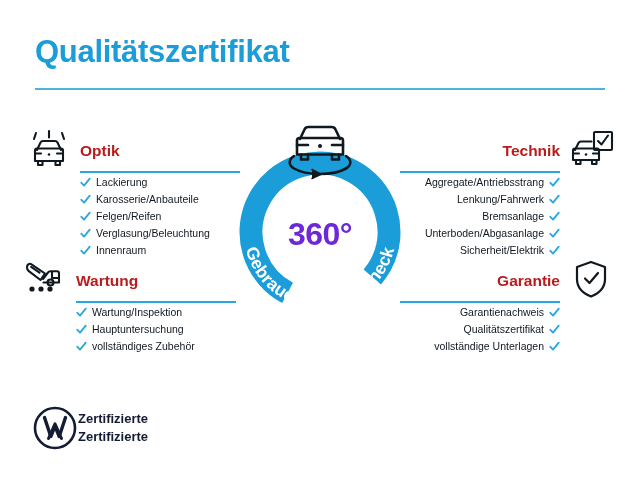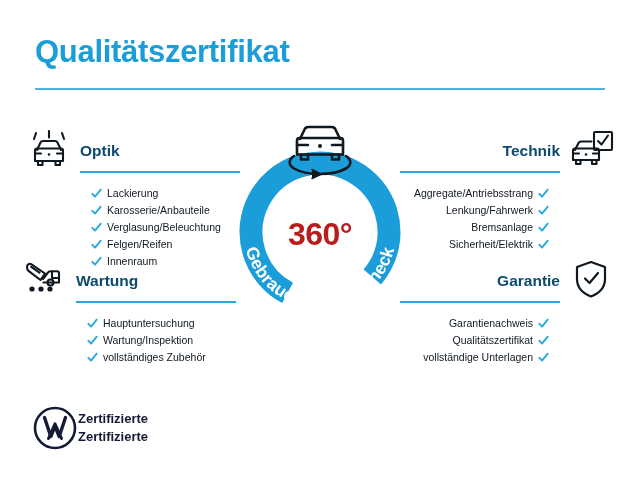--- a/index.html
+++ b/index.html
@@ -60,40 +60,40 @@
   }
   .left .sec-icon  { left: 0; }
   .right .sec-icon { right: 0; }
   .sec-icon svg { display: block; width: 48px; height: 44px; }
 
   .sec-title {
     position: absolute;
     top: 14px;
     font-size: 15.5px;
     font-weight: bold;
-    color: #0c4a6e;
+    color: #b91c1c;
     white-space: nowrap;
     text-align: right;
   }
   .left .sec-title  { left: 55px; }
   .right .sec-title { right: 55px; margin-left: 32px; }
 
   .sec-rule {
     position: absolute;
     top: 43px;
     height: 2px;
     background: #29a8e0;
   }
   .left .sec-rule  { left: 55px;  width: 160px; }
   .right .sec-rule { left: 0px;   width: 160px; }
 
   
   .check-list {
     list-style: none;
-    margin: 11px;
+    margin: 0;
     padding: 0;
   }
   .check-list li {
     display: flex;
     align-items: center;
     font-size: 10.5px;
     color: #101820;
     line-height: 1;
     height: 17px;
     white-space: nowrap;
@@ -121,21 +121,21 @@
   }
   #badge svg { display: block; width: 184px; height: 196px; }
   #badge-degrees {
     position: absolute;
     left: 0;
     top: 104px;
     width: 184px;
     text-align: center;
     font-size: 32px;
     font-weight: bold;
-    color: #b91c1c;
+    color: #6d28d9;
     letter-spacing: -0.5px;
   }
 
   
   #footer-lockup {
     position: absolute;
     left: 32px;
     top: 405px;
     display: flex;
     align-items: center;
@@ -190,29 +190,29 @@
             </svg>
         </span>
         <span>Karosserie/Anbauteile</span>
       </li>
       <li>
         <span class="chk">
           <svg viewBox="0 0 12 12" fill="none" stroke="#29a8e0" stroke-width="2" stroke-linecap="round" stroke-linejoin="round">
               <path d="M1.5 6.3 L4.4 9.4 L10.6 1.8"></path>
             </svg>
         </span>
+        <span>Felgen/Reifen</span>
+      </li>
+      <li>
+        <span class="chk">
+          <svg viewBox="0 0 12 12" fill="none" stroke="#29a8e0" stroke-width="2" stroke-linecap="round" stroke-linejoin="round">
+              <path d="M1.5 6.3 L4.4 9.4 L10.6 1.8"></path>
+            </svg>
+        </span>
         <span>Verglasung/Beleuchtung</span>
-      </li>
-      <li>
-        <span class="chk">
-          <svg viewBox="0 0 12 12" fill="none" stroke="#29a8e0" stroke-width="2" stroke-linecap="round" stroke-linejoin="round">
-              <path d="M1.5 6.3 L4.4 9.4 L10.6 1.8"></path>
-            </svg>
-        </span>
-        <span>Felgen/Reifen</span>
       </li>
       <li>
         <span class="chk">
           <svg viewBox="0 0 12 12" fill="none" stroke="#29a8e0" stroke-width="2" stroke-linecap="round" stroke-linejoin="round">
               <path d="M1.5 6.3 L4.4 9.4 L10.6 1.8"></path>
             </svg>
         </span>
         <span>Innenraum</span>
       </li>
     </ul>
@@ -235,29 +235,29 @@
       <span class="sec-title">Wartung</span>
       <span class="sec-rule"></span>
     </div>
     <ul class="check-list">
       <li>
         <span class="chk">
           <svg viewBox="0 0 12 12" fill="none" stroke="#29a8e0" stroke-width="2" stroke-linecap="round" stroke-linejoin="round">
               <path d="M1.5 6.3 L4.4 9.4 L10.6 1.8"></path>
             </svg>
         </span>
+        <span>Wartung/Inspektion</span>
+      </li>
+      <li>
+        <span class="chk">
+          <svg viewBox="0 0 12 12" fill="none" stroke="#29a8e0" stroke-width="2" stroke-linecap="round" stroke-linejoin="round">
+              <path d="M1.5 6.3 L4.4 9.4 L10.6 1.8"></path>
+            </svg>
+        </span>
         <span>Hauptuntersuchung</span>
-      </li>
-      <li>
-        <span class="chk">
-          <svg viewBox="0 0 12 12" fill="none" stroke="#29a8e0" stroke-width="2" stroke-linecap="round" stroke-linejoin="round">
-              <path d="M1.5 6.3 L4.4 9.4 L10.6 1.8"></path>
-            </svg>
-        </span>
-        <span>Wartung/Inspektion</span>
       </li>
       <li>
         <span class="chk">
           <svg viewBox="0 0 12 12" fill="none" stroke="#29a8e0" stroke-width="2" stroke-linecap="round" stroke-linejoin="round">
               <path d="M1.5 6.3 L4.4 9.4 L10.6 1.8"></path>
             </svg>
         </span>
         <span>vollständiges Zubehör</span>
       </li>
     </ul>
@@ -299,20 +299,28 @@
       </li>
       <li>
         <span>Bremsanlage</span>
         <span class="chk">
           <svg viewBox="0 0 12 12" fill="none" stroke="#29a8e0" stroke-width="2" stroke-linecap="round" stroke-linejoin="round">
               <path d="M1.5 6.3 L4.4 9.4 L10.6 1.8"></path>
             </svg>
         </span>
       </li>
       <li>
+        <span>Unterboden/Abgasanlage</span>
+        <span class="chk">
+          <svg viewBox="0 0 12 12" fill="none" stroke="#29a8e0" stroke-width="2" stroke-linecap="round" stroke-linejoin="round">
+              <path d="M1.5 6.3 L4.4 9.4 L10.6 1.8"></path>
+            </svg>
+        </span>
+      </li>
+      <li>
         <span>Sicherheit/Elektrik</span>
         <span class="chk">
           <svg viewBox="0 0 12 12" fill="none" stroke="#29a8e0" stroke-width="2" stroke-linecap="round" stroke-linejoin="round">
               <path d="M1.5 6.3 L4.4 9.4 L10.6 1.8"></path>
             </svg>
         </span>
       </li>
     </ul>
   </div>
 

